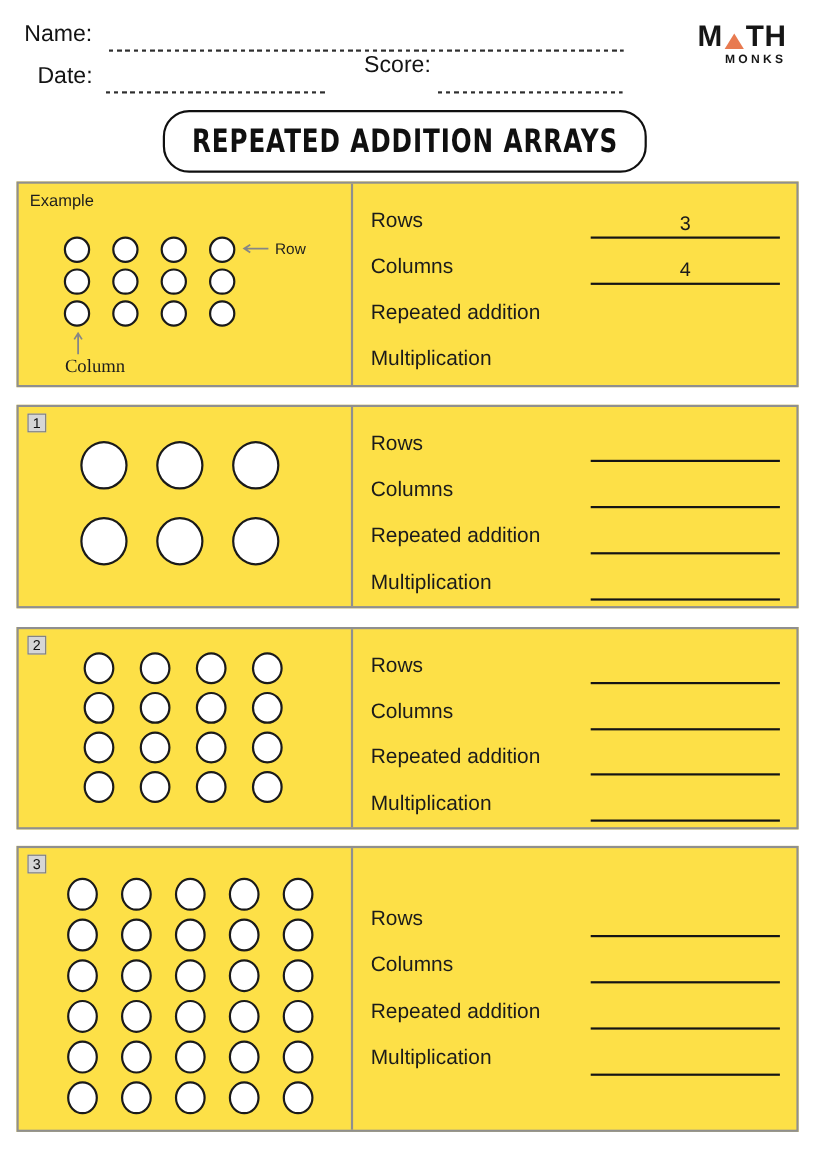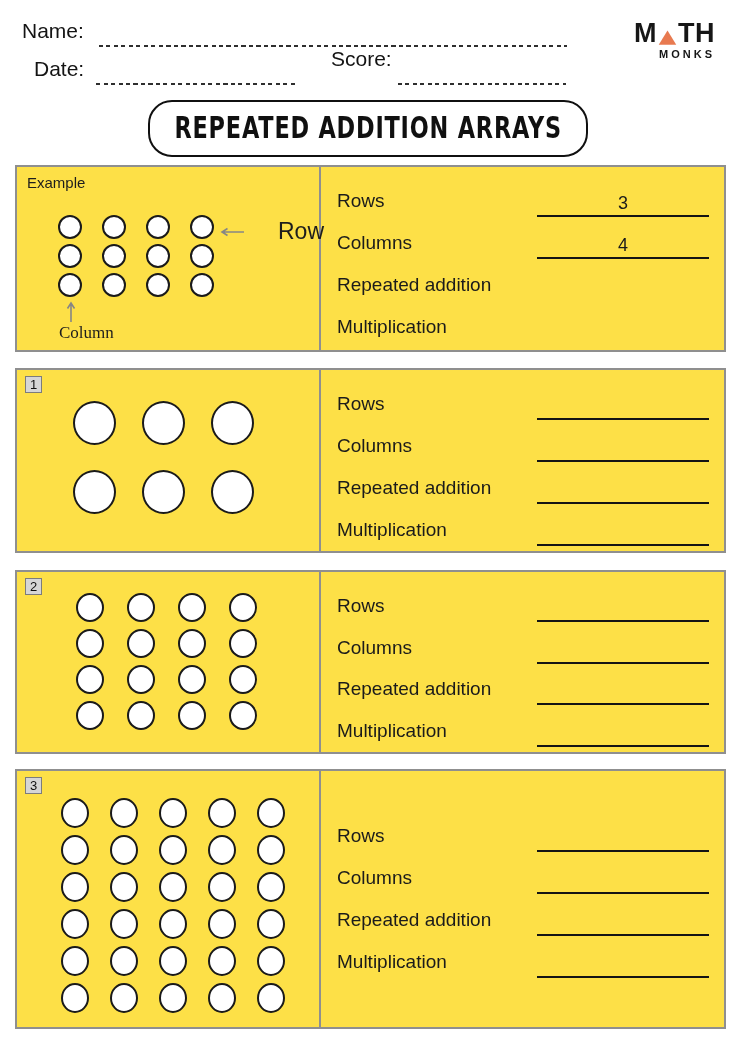--- a/index.html
+++ b/index.html
@@ -88,21 +88,21 @@
   .arr-p1 .circle { width:43px; height:44px; }
 
   .arr-p2 { left:59px; top:21px; gap:7px 23px; }
   .arr-p2 .circle { width:28px; height:29px; }
 
   .arr-p3 { left:44px; top:27px; gap:7px 21px; }
   .arr-p3 .circle { width:28px; height:30px; }
 
   
   .row-annot { position:absolute; left:202px; top:51px; display:flex; align-items:center; gap:5px; }
-  .row-annot span { font-size:23px; color:#1d1d1d;margin-left:28px; }
+  .row-annot span { font-size:14px; color:#1d1d1d; }
   .col-arrow { position:absolute; left:49px; top:133px; }
   .col-label { position:absolute; left:42px; top:156px; font-size:17px; color:#1d1d1d;font-family:Liberation Serif, serif; }
 </style>
 </head>
 <body>
 
 <span class="hdr-label name-label">Name:</span>
 <div class="dash name-line"></div>
 
 <span class="hdr-label date-label">Date:</span>

